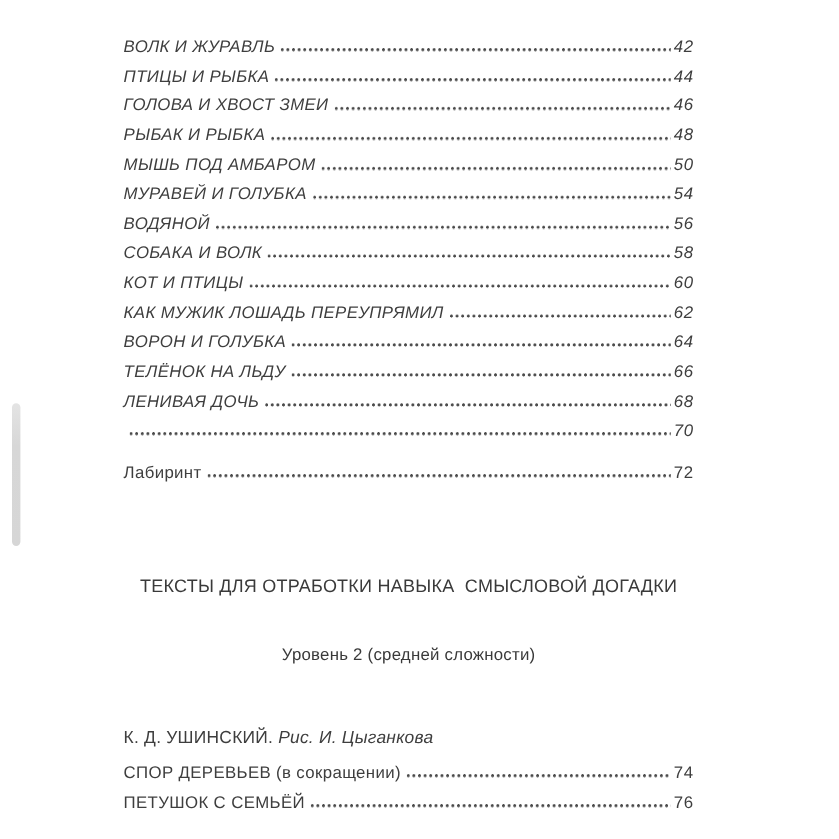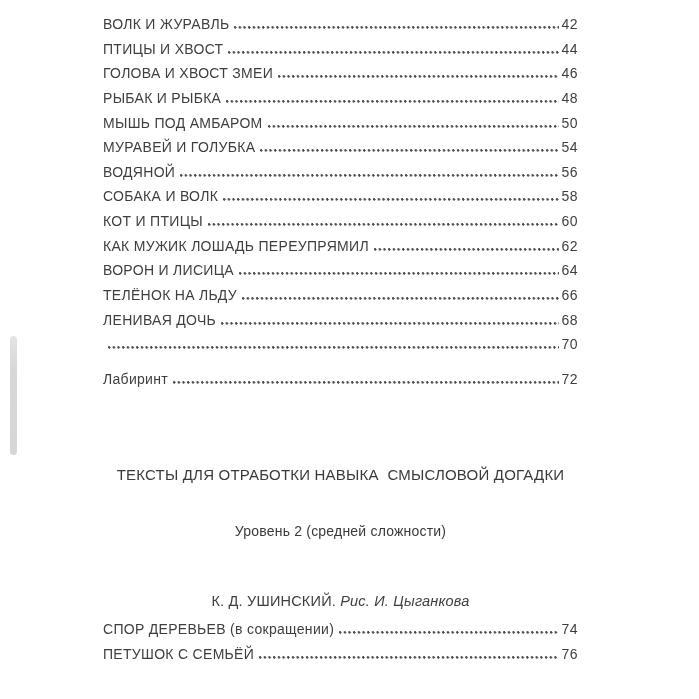--- a/index.html
+++ b/index.html
@@ -24,21 +24,21 @@
     width: 7px; height: 119px;
     background: linear-gradient(180deg, #e4e4e4 0%, #d7d7d7 30%, #d6d6d6 100%);
     border-radius: 4px;
   }
   .content {
     position: absolute;
     left: 103px; top: 0;
     width: 475px;
   }
   .toc-list { margin: 0; }
-  .toc-list.first { margin-top: 16px; }
+  .toc-list.first { margin-top: 30px; font-style: italic; }
   .row {
     display: flex;
     align-items: baseline;
     height: 24.64px;
     font-size: 14px;
     letter-spacing: 0.3px;
   }
   .row .t { white-space: nowrap; }
   .row .dots {
     flex: 1;
@@ -57,21 +57,20 @@
     margin-top: 32px;
     text-align: center;
     font-weight: normal;
     color: #3a3a3a;
     white-space: pre-wrap;
   }
   .section-header .line1 { font-size: 15px; line-height: 21px; letter-spacing: 0.2px; }
   .section-header .line2 { font-size: 14px; line-height: 21px; letter-spacing: 0.2px; }
   .author-line {
     margin-top: 14px;
-    text-align: center;
     font-size: 14.5px;
     line-height: 19px;
     color: #3e3e3e;
     letter-spacing: 0.2px;
   }
   .author-line .illustrator { font-style: italic; }
   .toc-list.second { margin-top: 10.5px; }
   .toc-list.second .row { height: 25px; }
 </style>
 </head>
@@ -83,21 +82,21 @@
 
   <div class="content">
 
     <div class="toc-list first">
       <div class="row">
         <span class="t">ВОЛК И ЖУРАВЛЬ</span>
         <span class="dots"></span>
         <span class="p">42</span>
       </div>
       <div class="row">
-        <span class="t">ПТИЦЫ И ХВОСТ</span>
+        <span class="t">ПТИЦЫ И РЫБКА</span>
         <span class="dots"></span>
         <span class="p">44</span>
       </div>
       <div class="row">
         <span class="t">ГОЛОВА И ХВОСТ ЗМЕИ</span>
         <span class="dots"></span>
         <span class="p">46</span>
       </div>
       <div class="row">
         <span class="t">РЫБАК И РЫБКА</span>
@@ -128,21 +127,21 @@
         <span class="t">КОТ И ПТИЦЫ</span>
         <span class="dots"></span>
         <span class="p">60</span>
       </div>
       <div class="row">
         <span class="t">КАК МУЖИК ЛОШАДЬ ПЕРЕУПРЯМИЛ</span>
         <span class="dots"></span>
         <span class="p">62</span>
       </div>
       <div class="row">
-        <span class="t">ВОРОН И ЛИСИЦА</span>
+        <span class="t">ВОРОН И ГОЛУБКА</span>
         <span class="dots"></span>
         <span class="p">64</span>
       </div>
       <div class="row">
         <span class="t">ТЕЛЁНОК НА ЛЬДУ</span>
         <span class="dots"></span>
         <span class="p">66</span>
       </div>
       <div class="row">
         <span class="t">ЛЕНИВАЯ ДОЧЬ</span>

